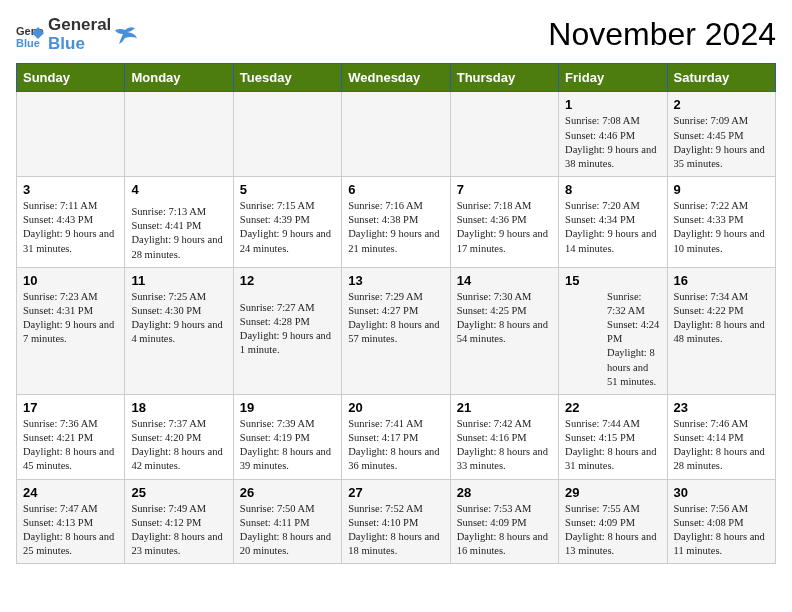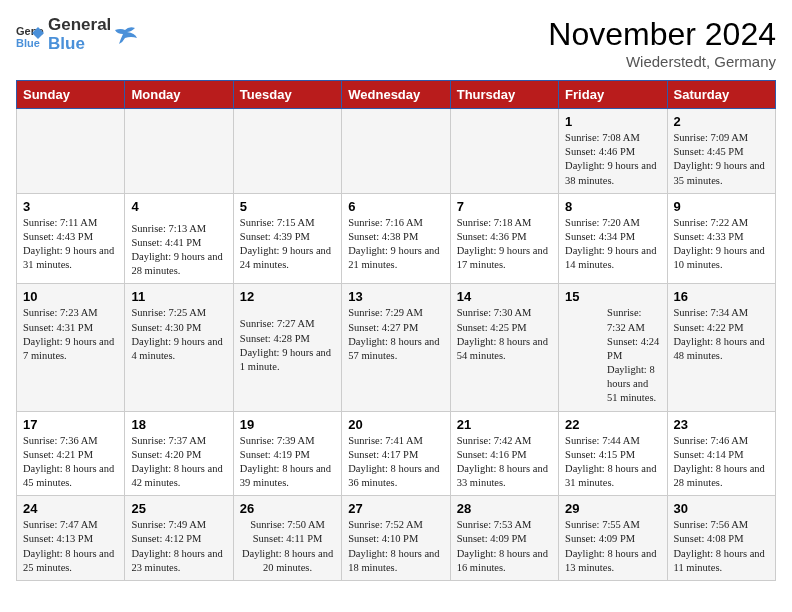--- a/index.html
+++ b/index.html
@@ -36,21 +36,21 @@
     .location-title {
       font-size: 15px;
       color: #555;
     }
     table {
       width: 100%;
       border-collapse: collapse;
       font-size: 11px;
     }
     thead th {
-      background-color: #b91c1c;
+      background-color: #4d7c0f;
       color: #fff;
       padding: 6px 6px;
       text-align: left;
       font-size: 13px;
       font-weight: bold;
       border: 1px solid #2e5aab;
     }
     tbody td {
       vertical-align: top;
       padding: 5px 6px;
@@ -93,21 +93,20 @@
     <div>
       <div style="font-size:17px;font-weight:bold;color:#333;line-height:1.1;">General</div>
       <div style="font-size:17px;font-weight:bold;color:#4a90d9;line-height:1.1;">Blue</div>
     </div>
     <svg width="22" height="22" viewBox="0 0 22 22">
       <path d="M10 6 Q14 2 20 4 Q16 8 12 8 Q20 9 22 14 Q16 12 10 14 Q8 18 4 20 Q6 14 8 10 Q2 10 0 6 Q6 4 10 6Z" fill="#4a90d9"></path>
     </svg>
   </div>
   <div class="title-area">
     <div class="month-title">November 2024</div>
-    <div class="location-title">Wiederstedt, Germany</div>
   </div>
 </div>
 
 <table>
   <thead>
     <tr id="thead-row">
         <th>Sunday</th>
         <th>Monday</th>
         <th>Tuesday</th>
         <th>Wednesday</th>
@@ -276,21 +275,21 @@
 Daylight: 8 hours and 25 minutes.</div>
         </td>
         <td>
           <span class="day-number">25</span>
           <div class="cell-info" style="white-space: pre-line;">Sunrise: 7:49 AM
 Sunset: 4:12 PM
 Daylight: 8 hours and 23 minutes.</div>
         </td>
         <td>
           <span class="day-number">26</span>
-          <div class="cell-info" style="white-space: pre-line; text-align: center;">Sunrise: 7:50 AM
+          <div class="cell-info" style="white-space: pre-line;">Sunrise: 7:50 AM
 Sunset: 4:11 PM
 Daylight: 8 hours and 20 minutes.</div>
         </td>
         <td>
           <span class="day-number">27</span>
           <div class="cell-info" style="white-space: pre-line;">Sunrise: 7:52 AM
 Sunset: 4:10 PM
 Daylight: 8 hours and 18 minutes.</div>
         </td>
         <td>

